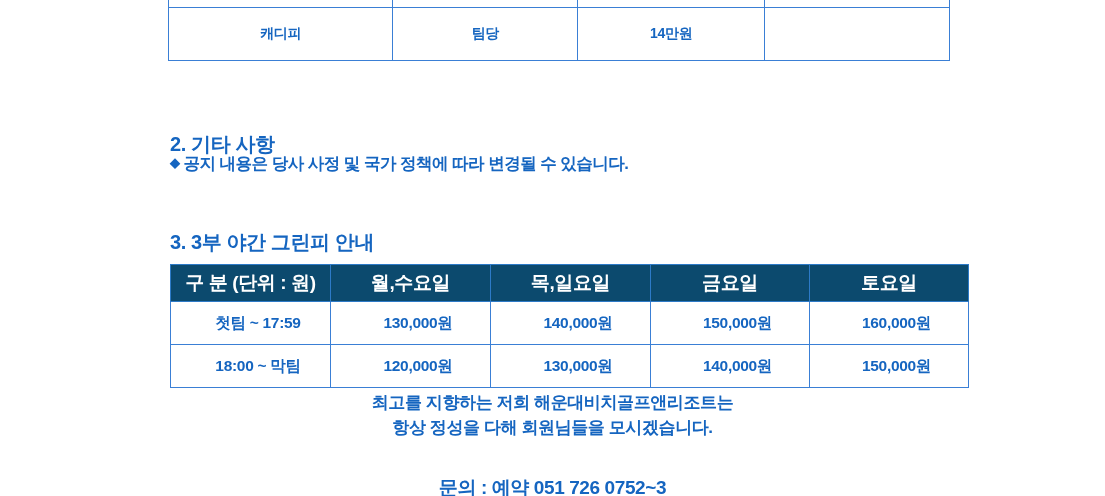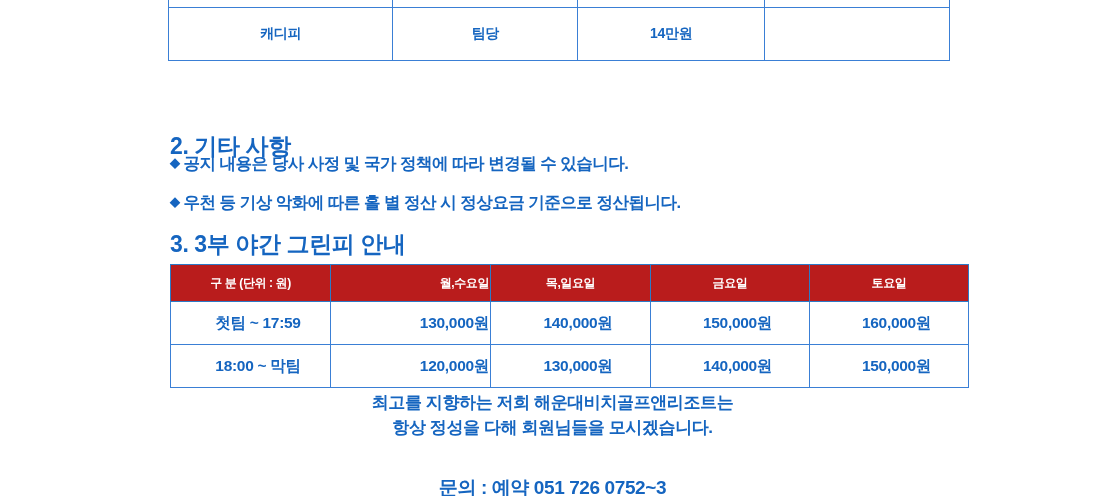--- a/index.html
+++ b/index.html
@@ -39,21 +39,21 @@
     letter-spacing: -0.3px;
   }
   .fee-table td.c1 { width: 224px; }
   .fee-table td.c2 { width: 184px; }
   .fee-table td.c3 { width: 186px; }
   .fee-table td.c4 { width: 184px; }
 
   
   .sec-title {
     position: absolute;
-    font-size: 23px;
+    font-size: 20px;
     font-weight: bold;
     color: #1565c0;
     letter-spacing: -0.4px;
     white-space: nowrap;
   }
   #sec2-title { left: 170px; top: 131px; }
   #sec3-title { left: 170px; top: 229px; }
 
   .bullet-line {
     position: absolute;
@@ -75,43 +75,43 @@
   
   .night-table {
     position: absolute;
     left: 170px;
     top: 264px;
     width: 783px;
     border-collapse: collapse;
     table-layout: fixed;
   }
   .night-table th {
-    background: #b91c1c;
+    background: #0c4a6e;
     color: #ffffff;
-    font-size: 12px;
+    font-size: 19px;
     font-weight: bold;
     height: 34px;
     border: 1px solid #2d7ac7;
     text-align: center;
     vertical-align: middle;
     letter-spacing: -0.4px;
   }
   .night-table td {
     border: 1px solid #3a7fd5;
     height: 40px;
     text-align: center;
     vertical-align: middle;
     font-size: 15.5px;
     font-weight: bold;
     color: #1565c0;
     letter-spacing: -0.3px;
     padding-left: 16px;
   }
   .night-table .col-0 { width: 157px; }
-  .night-table .col-1 { width: 157px; text-align: right; }
+  .night-table .col-1 { width: 157px; }
   .night-table .col-2 { width: 157px; }
   .night-table .col-3 { width: 156px; }
   .night-table .col-4 { width: 156px; }
 
   
   .closing {
     position: absolute;
     left: 0;
     width: 1105px;
     text-align: center;
@@ -145,23 +145,20 @@
       <td class="c4"></td>
     </tr>
   </tbody>
     </table>
 
   <div class="sec-title" id="sec2-title">2. 기타 사항</div>
 
   <div class="bullet-line" id="bullet-0">
     <span class="bullet-mark">◆</span><span>공지 내용은 당사 사정 및 국가 정책에 따라 변경될 수 있습니다.</span>
   </div>
-  <div class="bullet-line" id="bullet-1">
-    <span class="bullet-mark">◆</span><span>우천 등 기상 악화에 따른 홀 별 정산 시 정상요금 기준으로 정산됩니다.</span>
-  </div>
 
   <div class="sec-title" id="sec3-title">3. 3부 야간 그린피 안내</div>
 
   <table class="night-table">
     <thead>
       <tr>
         <th class="col-0">구 분 (단위 : 원)</th>
         <th class="col-1">월,수요일</th>
         <th class="col-2">목,일요일</th>
         <th class="col-3">금요일</th>

